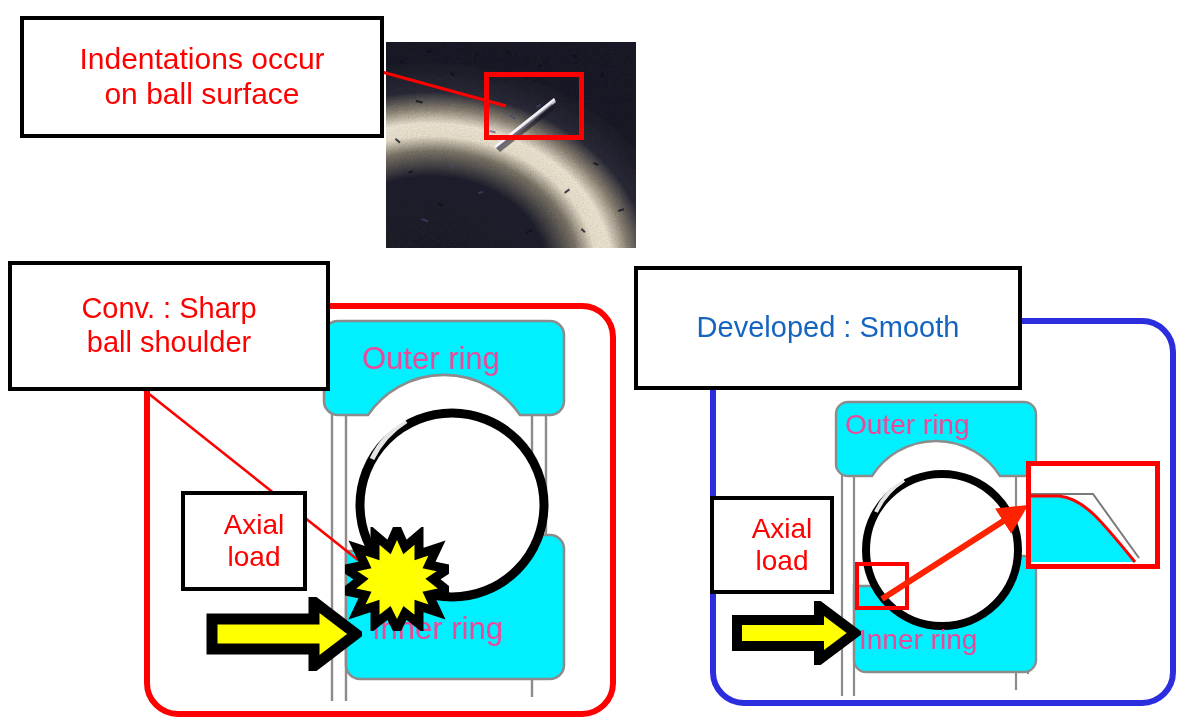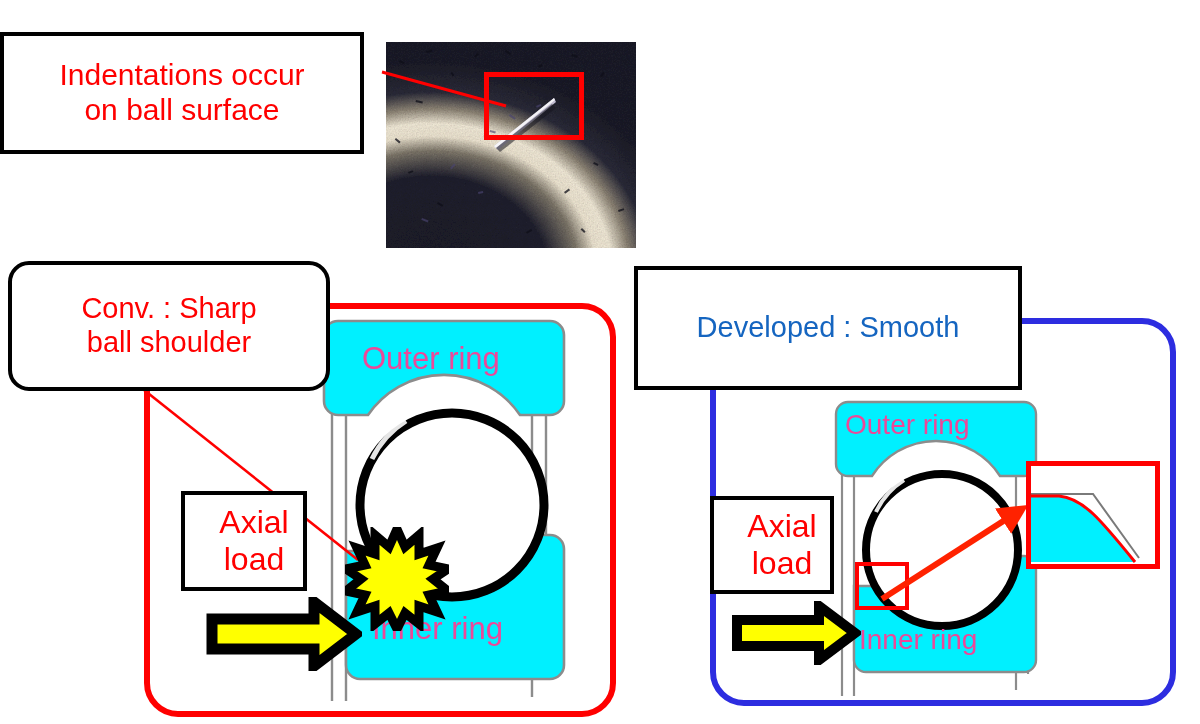--- a/index.html
+++ b/index.html
@@ -10,49 +10,49 @@
   
   .callout{position:absolute;background:#ffffff;border:4px solid #000000;
            box-sizing:border-box;display:flex;align-items:center;
            justify-content:center;text-align:center;z-index:40;}
   .callout .txt{display:block;line-height:1.16;}
 
   .red-text{color:#FF0000;}
   .blue-text{color:#1565C0;}
 
   
-  #box-indent{left:0;top:16px;width:364px;height:122px;margin-top:16px;}
+  #box-indent{left:20px;top:16px;width:364px;height:122px;}
   #box-indent .txt{font-size:30px;}
 
   
   #photo-wrap{position:absolute;left:386px;top:42px;width:250px;height:206px;
               z-index:20;overflow:hidden;background:#0d0d18;}
   #photo-canvas{position:absolute;left:0;top:0;}
   #photo-roi{position:absolute;left:98px;top:30px;width:100px;height:68px;
              border:5px solid #FF0000;box-sizing:border-box;z-index:24;}
   #photo-leader{position:absolute;left:380px;top:60px;width:130px;height:70px;
                 z-index:30;pointer-events:none;}
 
   
   .panel-frame{position:absolute;box-sizing:border-box;border-radius:34px;z-index:5;}
   #panel-conv{left:144px;top:303px;width:472px;height:414px;
               border:6px solid #FF0000;}
   #panel-dev{left:710px;top:318px;width:466px;height:388px;
              border:6px solid #2D2DE0;}
 
   
-  #box-conv{left:8px;top:261px;width:322px;height:130px;border-radius:21px;}
+  #box-conv{left:8px;top:261px;width:322px;height:130px;}
   #box-conv .txt{font-size:29px;}
   #box-dev{left:634px;top:266px;width:388px;height:124px;}
   #box-dev .txt{font-size:29px;}
 
   
   #box-load-l{left:181px;top:491px;width:126px;height:100px;}
   #box-load-r{left:710px;top:496px;width:124px;height:98px;}
-  .load-box .txt{font-size:32px;margin-left:20px;}
+  .load-box .txt{font-size:28px;margin-left:20px;}
 
   
   .bearing{position:absolute;z-index:15;}
   #bearing-left{left:316px;top:305px;width:288px;height:404px;}
   #bearing-right{left:830px;top:390px;width:250px;height:312px;}
 
   .ring-label{position:absolute;color:#ec4899;z-index:18;white-space:nowrap;}
   #lbl-outer-l{left:362px;top:341px;font-size:31px;}
   #lbl-inner-l{left:372px;top:611px;font-size:31px;}
   #lbl-outer-r{left:845px;top:409px;font-size:28px;}

